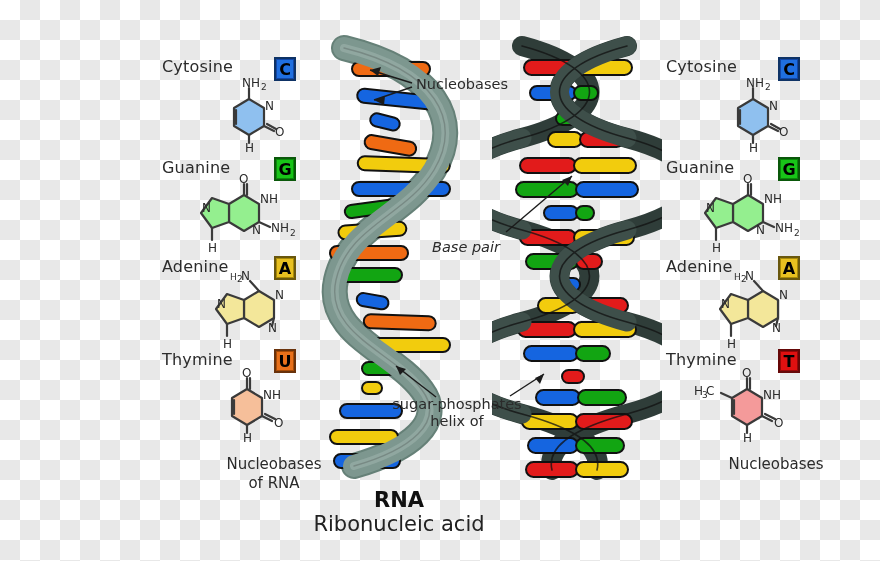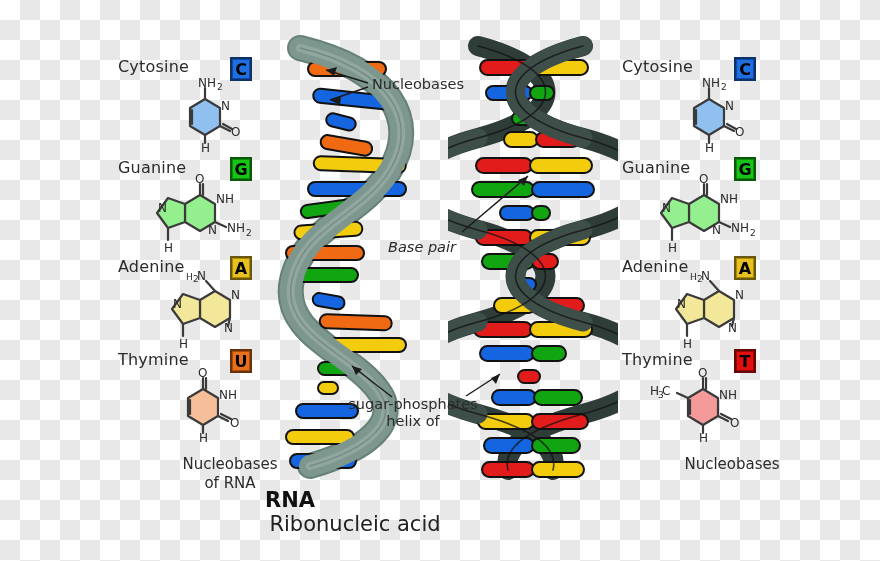--- a/index.html
+++ b/index.html
@@ -7,34 +7,34 @@
     width:880px;height:561px;
     font-family:"DejaVu Sans", sans-serif;
     position:relative;overflow:hidden;
     background-color:#ffffff;
     background-image:
       linear-gradient(45deg,#e8e8e8 25%,transparent 25%,transparent 75%,#e8e8e8 75%),
       linear-gradient(45deg,#e8e8e8 25%,transparent 25%,transparent 75%,#e8e8e8 75%);
     background-size:40px 40px;
     background-position:0 0, 20px 20px;
   }
-  .stage{position:absolute;inset:0;}
+  .stage{position:absolute;inset:0;margin-left:44px;}
   .abs{position:absolute;}
 
   
   .base-name{
     font-size:16px;color:#2b2b2b;letter-spacing:.2px;
     white-space:nowrap;
   }
   .group-caption{
     font-size:15px;color:#2b2b2b;text-align:center;line-height:1.25;
     white-space:nowrap;
   }
   .mol-title{
-    font-size:21px;font-weight:bold;color:#111;text-align:left;white-space:nowrap;
+    font-size:21px;font-weight:bold;color:#111;text-align:center;white-space:nowrap;
   }
   .mol-sub{
     font-size:21px;color:#222;text-align:center;white-space:nowrap;
   }
   .callout{
     font-size:14.5px;color:#2b2b2b;white-space:nowrap;line-height:1.15;
   }
   .callout.center{text-align:center;}
 
   

